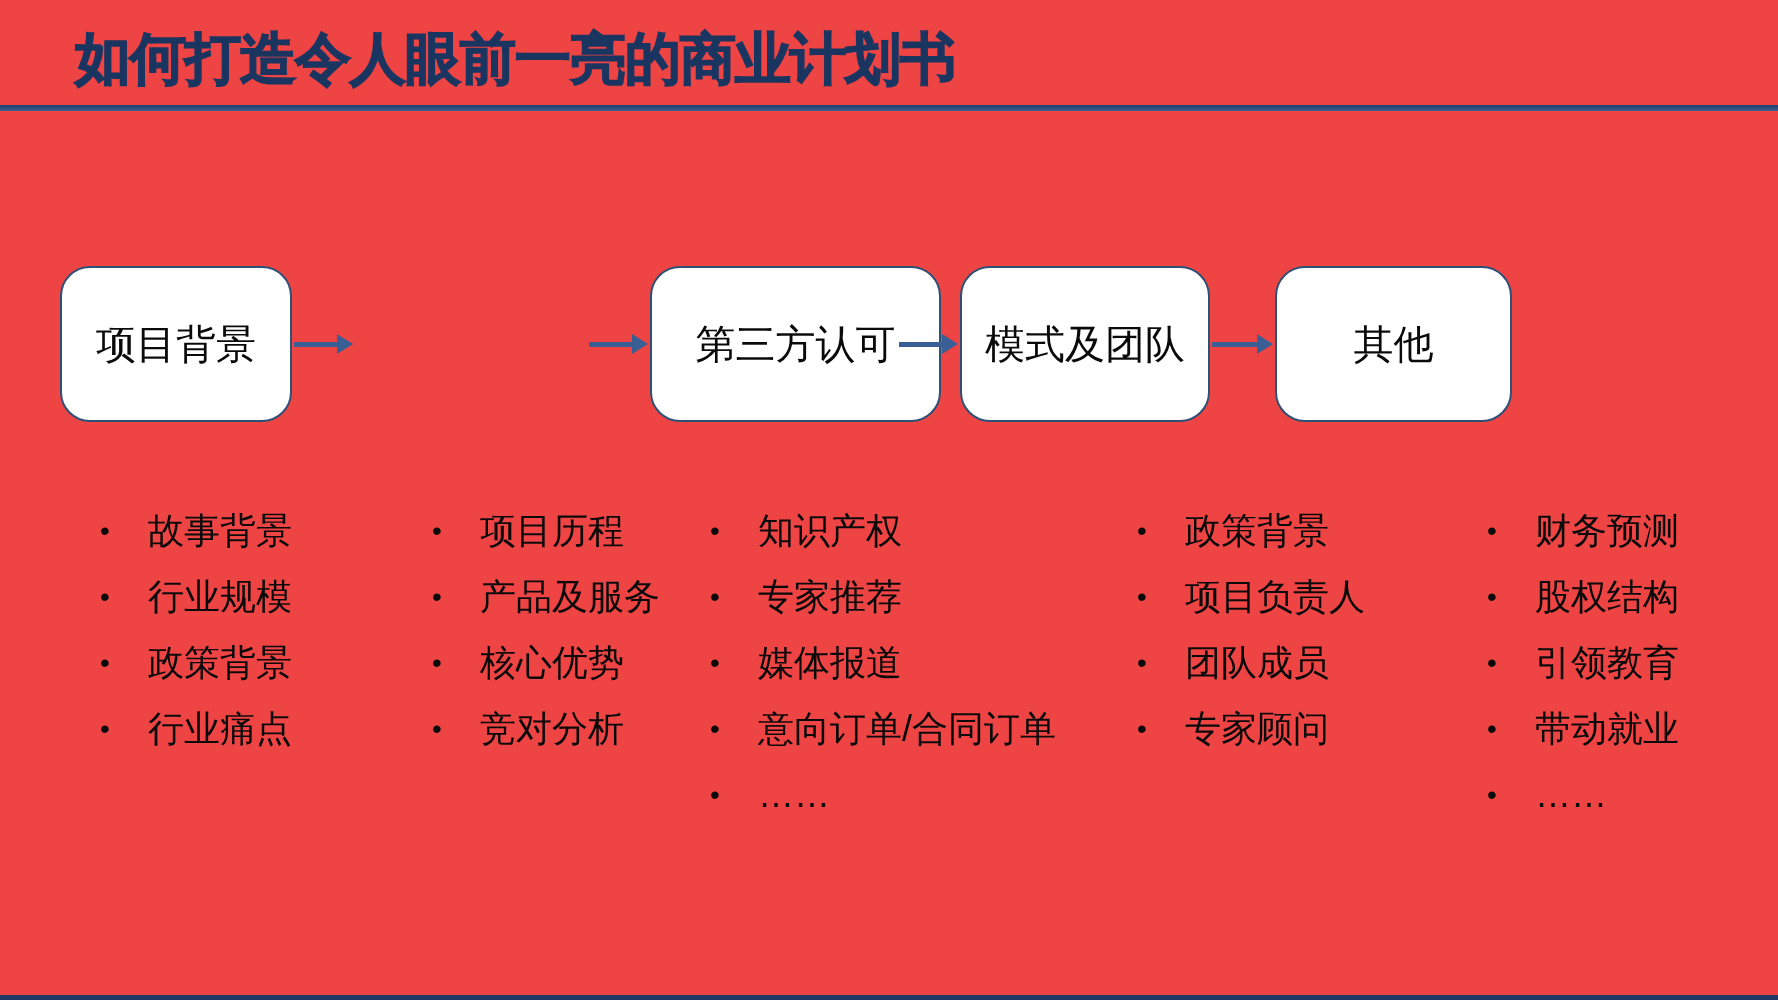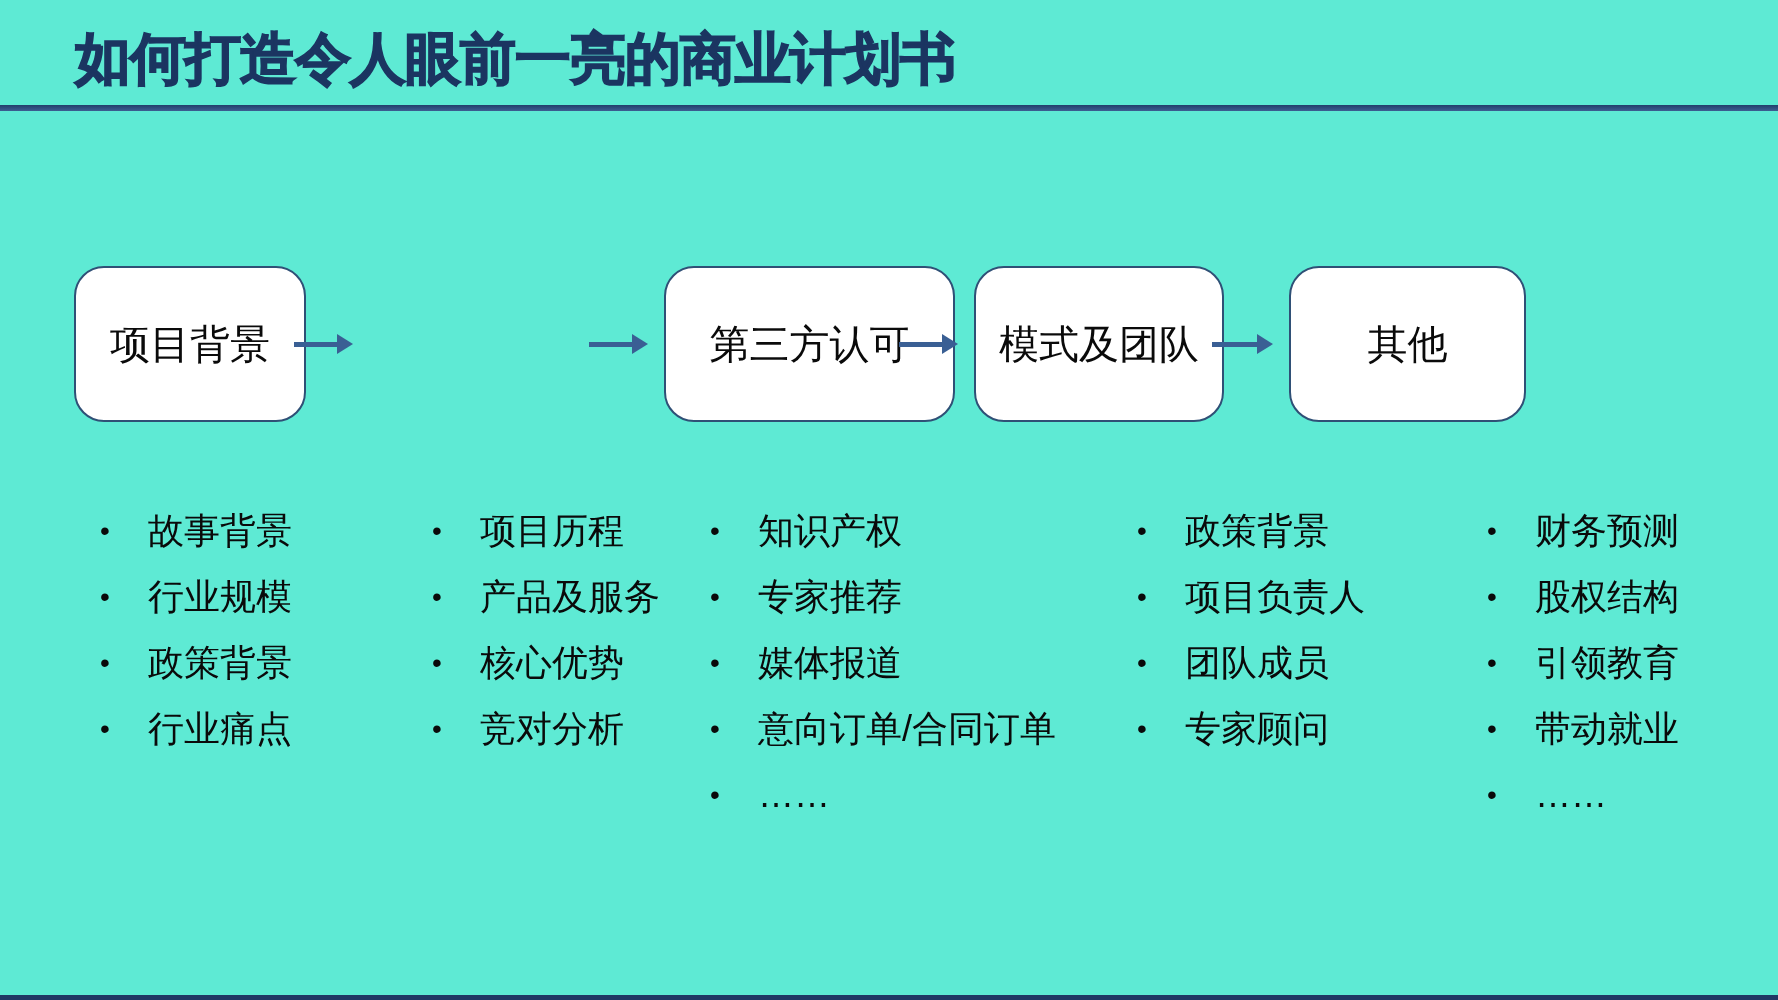--- a/index.html
+++ b/index.html
@@ -5,21 +5,21 @@
   html, body {
     margin: 0;
     padding: 0;
     background: #ffffff;
     font-family: "Liberation Sans", "DejaVu Sans", sans-serif;
   }
   .slide {
     position: relative;
     width: 1778px;
     height: 1000px;
-    background: #5eead4;
+    background: #ef4444;
     overflow: hidden;
   }
   
   .title {
     position: absolute;
     left: 75px;
     top: 22px;
     font-size: 56px;
     font-weight: 700;
     letter-spacing: -1px;
@@ -48,21 +48,20 @@
     position: absolute;
     top: 266px;
     height: 156px;
     box-sizing: border-box;
     background: #ffffff;
     border: 2px solid #2F5076;
     border-radius: 30px;
     display: flex;
     align-items: center;
     justify-content: center;
-    margin-left: 14px;
   }
   .box-label {
     font-size: 40px;
     color: #0a0a0a;
     white-space: nowrap;
   }
   
   .arrow {
     position: absolute;
     top: 334px;

